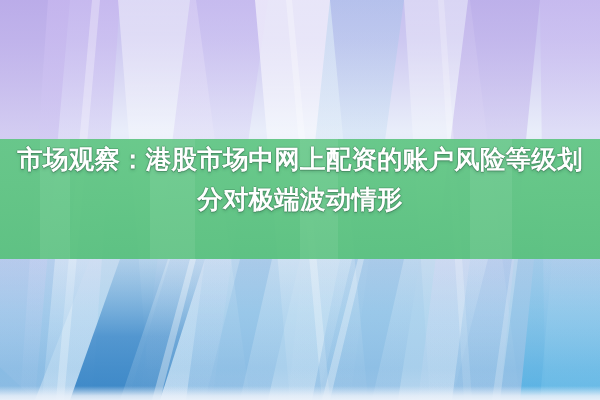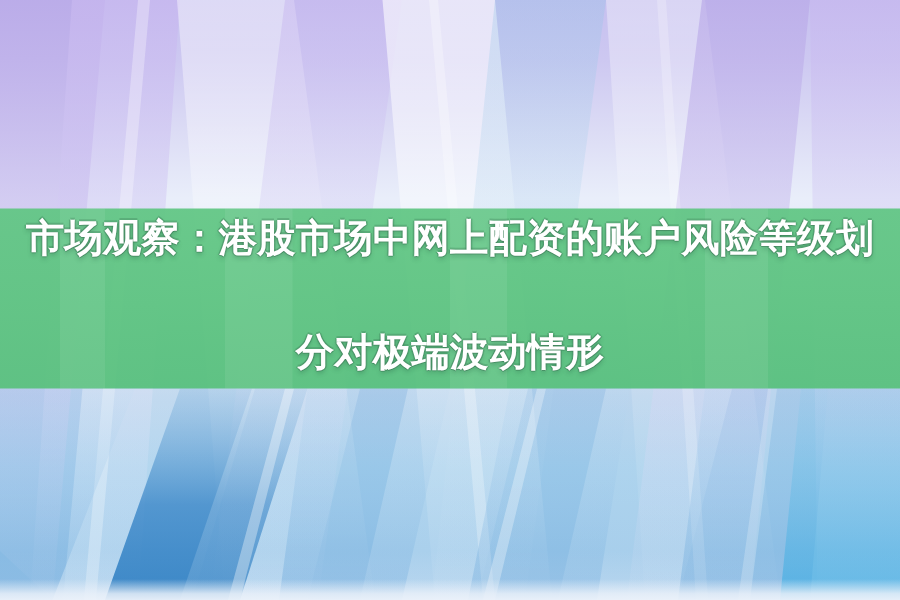--- a/index.html
+++ b/index.html
@@ -79,21 +79,21 @@
     white-space: nowrap;
     text-align: center;
     text-shadow:
        0 1px 0 rgba(60,120,85,0.55),
        1px 0 0 rgba(60,120,85,0.35),
       -1px 0 0 rgba(60,120,85,0.35),
        0 -1px 0 rgba(60,120,85,0.30),
        0 2px 3px rgba(40,100,70,0.30);
   }
   #title-line-1 { font-size: 25.5px; }
-  #title-line-2 { font-size: 25.5px; margin-top: 36px; }
+  #title-line-2 { font-size: 25.5px; }
 
   
   #bottom-haze {
     position: absolute;
     left: 0;
     bottom: 0;
     width: 600px;
     height: 14px;
     background: linear-gradient(180deg, rgba(255,255,255,0) 0%, rgba(233,240,249,0.85) 70%, rgba(236,242,250,0.95) 100%);
   }

